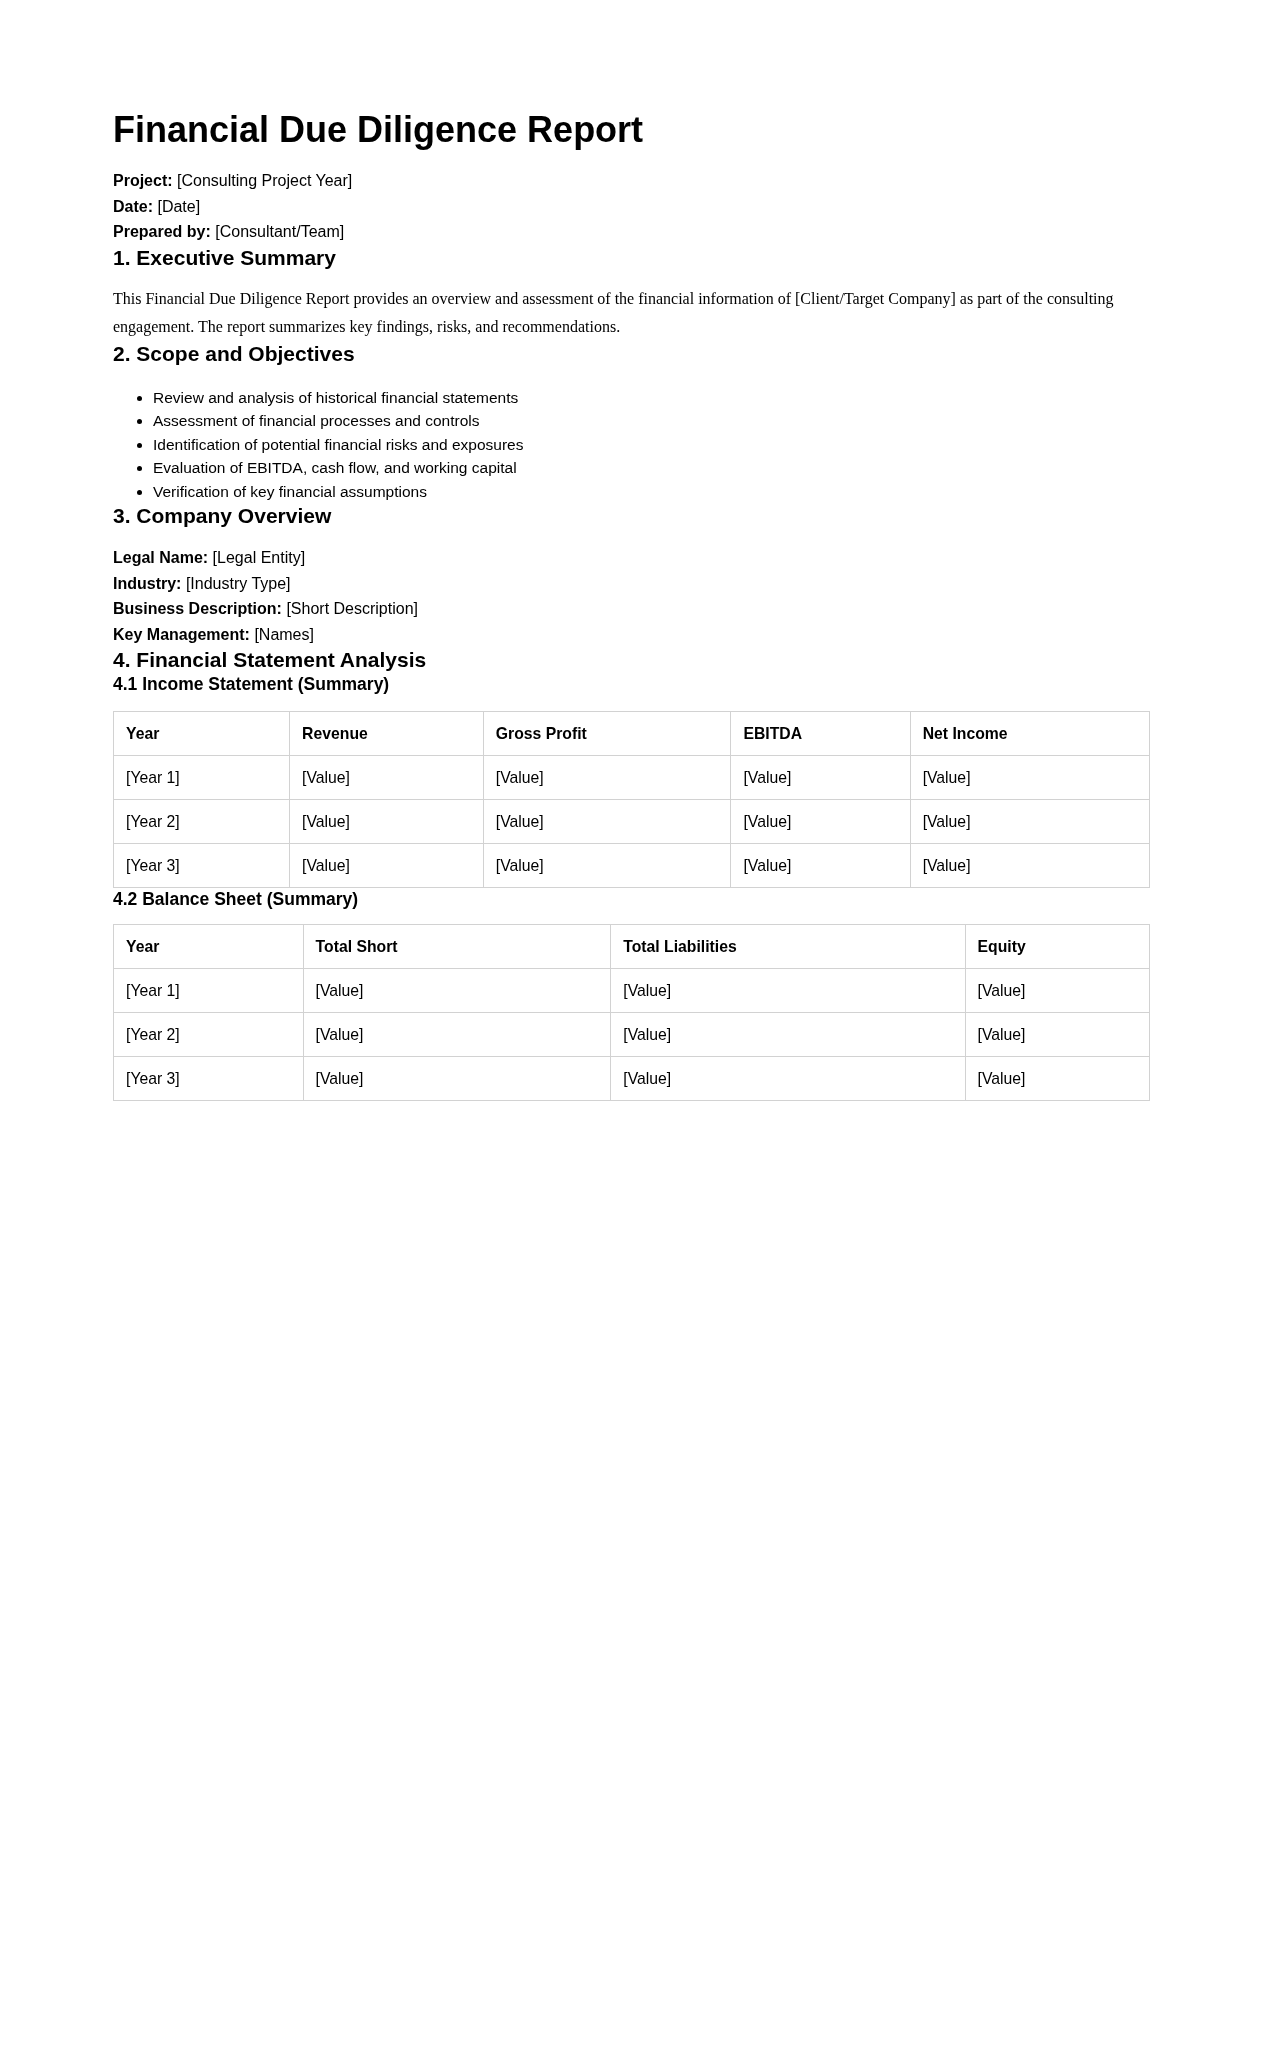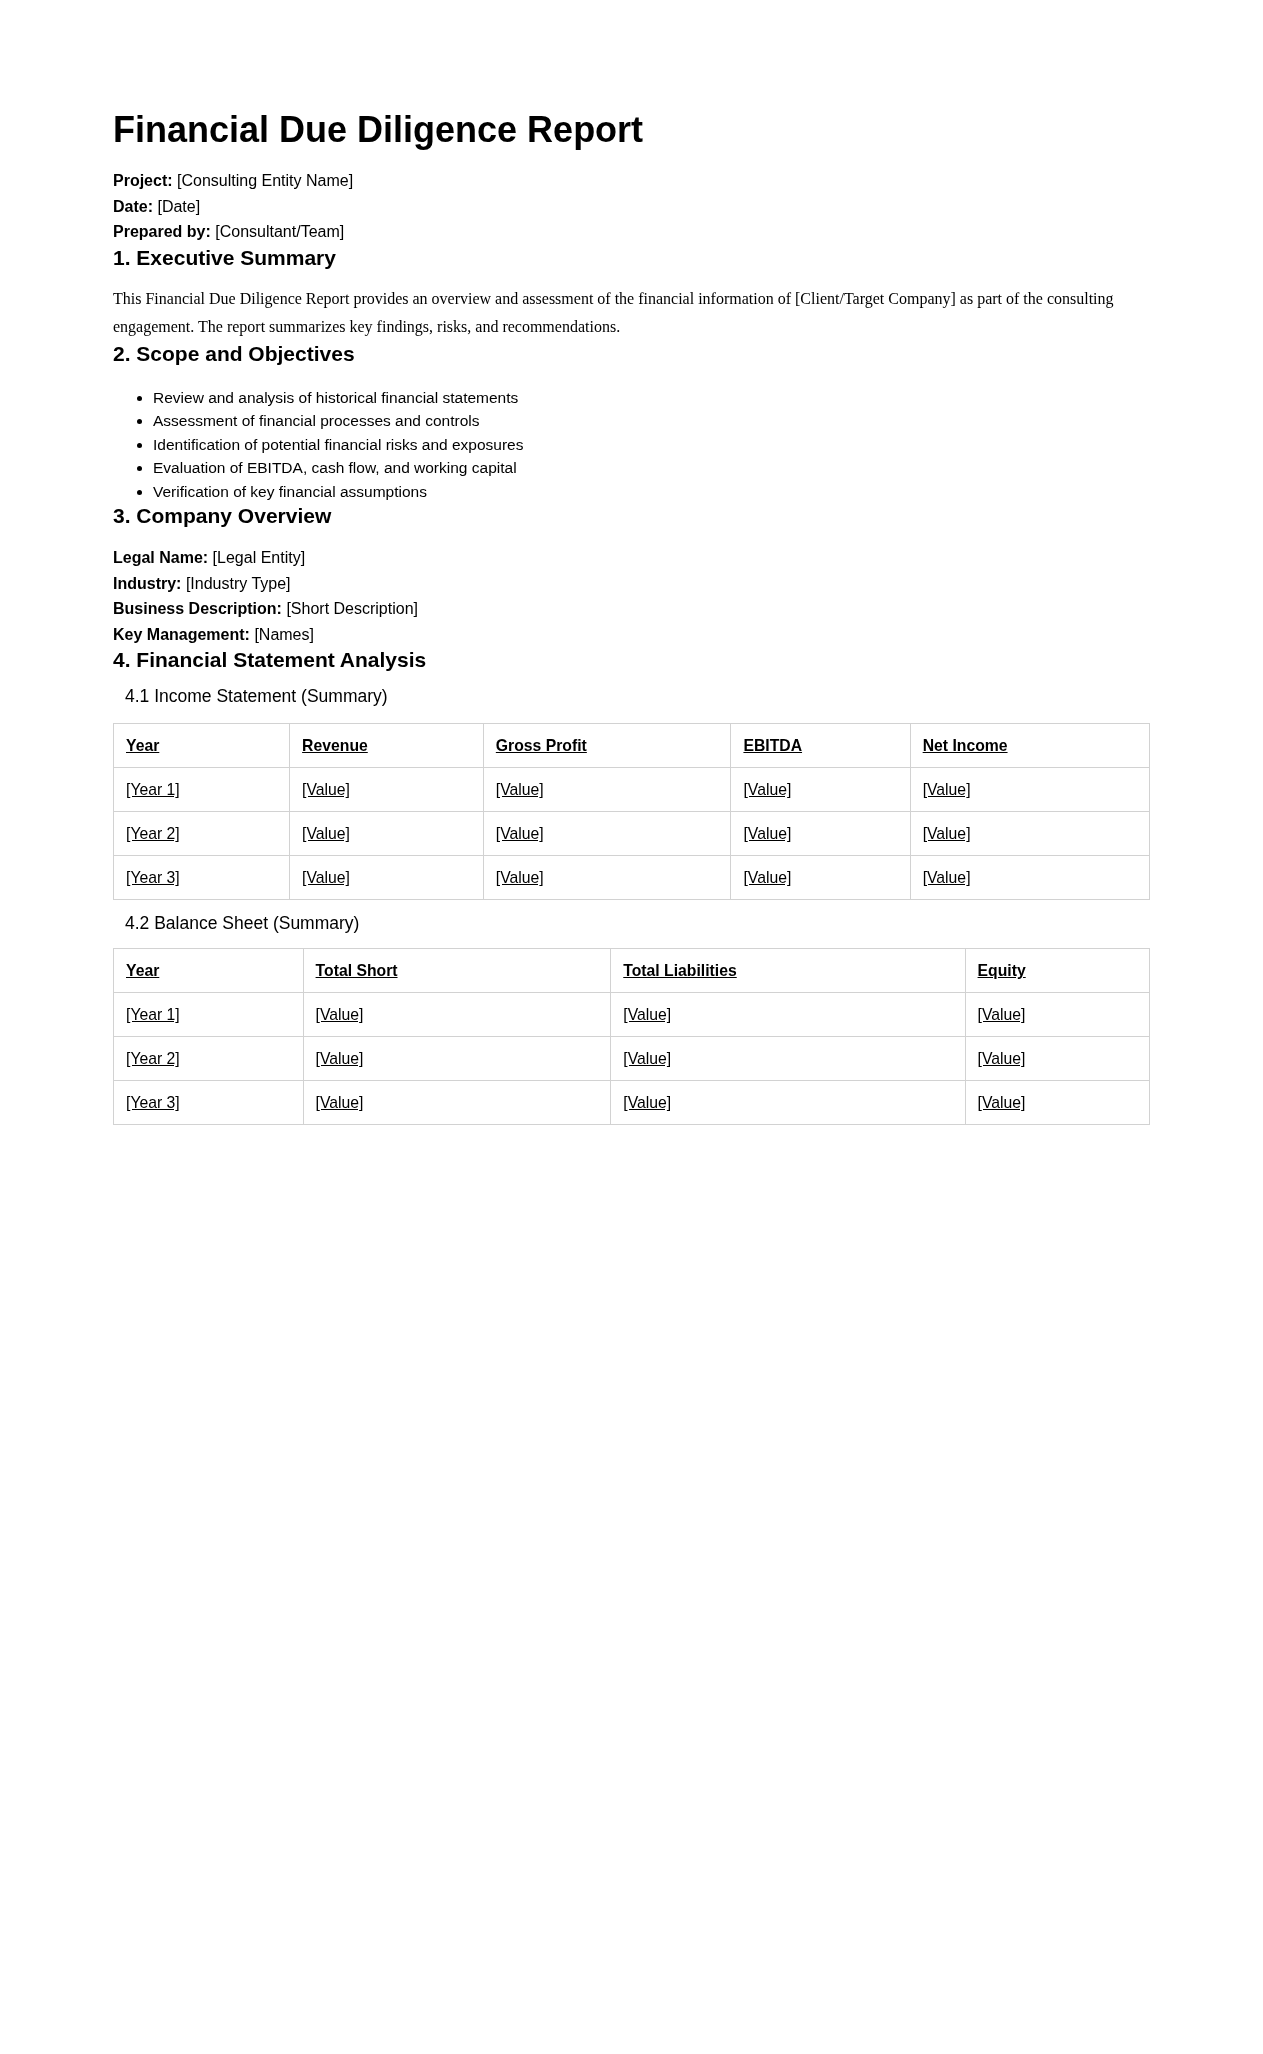--- a/index.html
+++ b/index.html
@@ -49,31 +49,30 @@
   ul.bullet-list li { margin: 0; }
   .field-block { margin-top: 16px; }
   .field-line {
     font-size: 16px;
     line-height: 25.5px;
     margin: 0;
   }
   .field-label { font-weight: bold; }
   h3.subsection-heading {
     font-size: 17.5px;
-    font-weight: normal;
+    font-weight: bold;
     line-height: 22px;
-    margin: 12px;
+    margin: 0;
   }
   .mt-sub1 { margin-top: 14px; }
   .mt-sub2 { margin-top: 24px; }
   table.data-table {
     border-collapse: collapse;
     width: 100%;
     table-layout: fixed;
-    text-decoration: underline;
   }
   .mt-table1 { margin-top: 16px; }
   .mt-table2 { margin-top: 14px; }
   table.data-table th, table.data-table td {
     border: 1px solid #d2d2d2;
     font-size: 15.75px;
     line-height: 17px;
     padding: 13px 12px;
     text-align: left;
     vertical-align: middle;
@@ -85,21 +84,21 @@
 </head>
 <body>
 
 <div>
 
   <h1 class="doc-title">Financial Due Diligence Report</h1>
 
   <div>
     <p class="meta-line">
       <span class="meta-label">Project:</span>
-      <span>[Consulting Entity Name]</span>
+      <span>[Consulting Project Year]</span>
     </p>
     <p class="meta-line">
       <span class="meta-label">Date:</span>
       <span>[Date]</span>
     </p>
     <p class="meta-line">
       <span class="meta-label">Prepared by:</span>
       <span>[Consultant/Team]</span>
     </p>
   </div>

